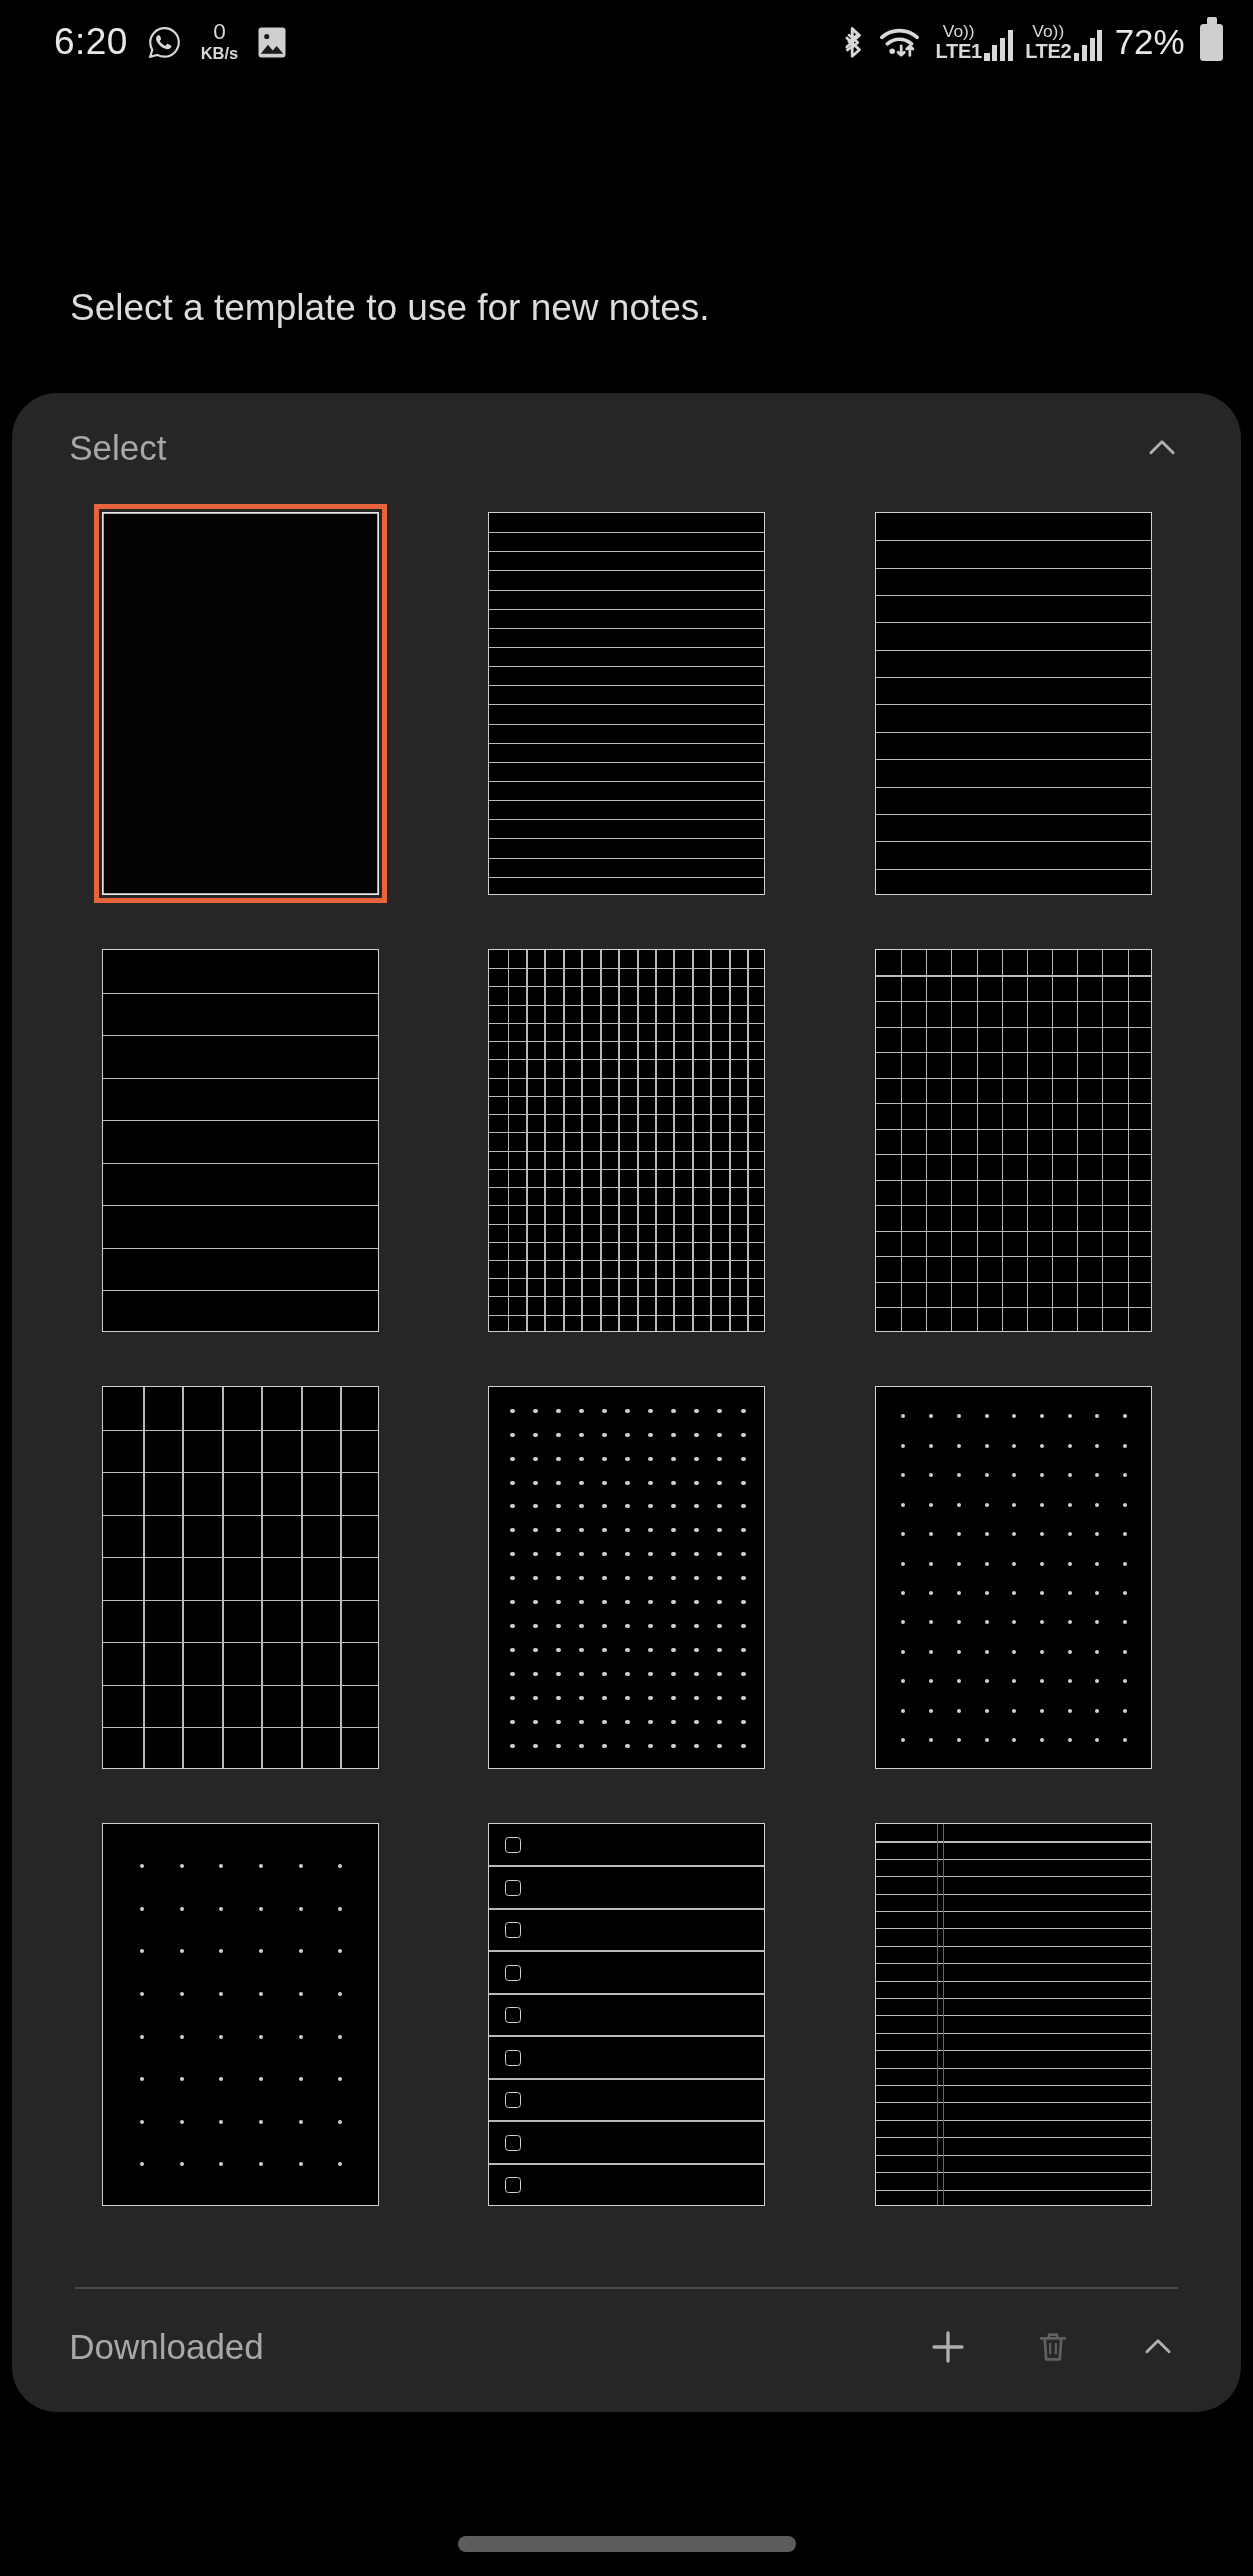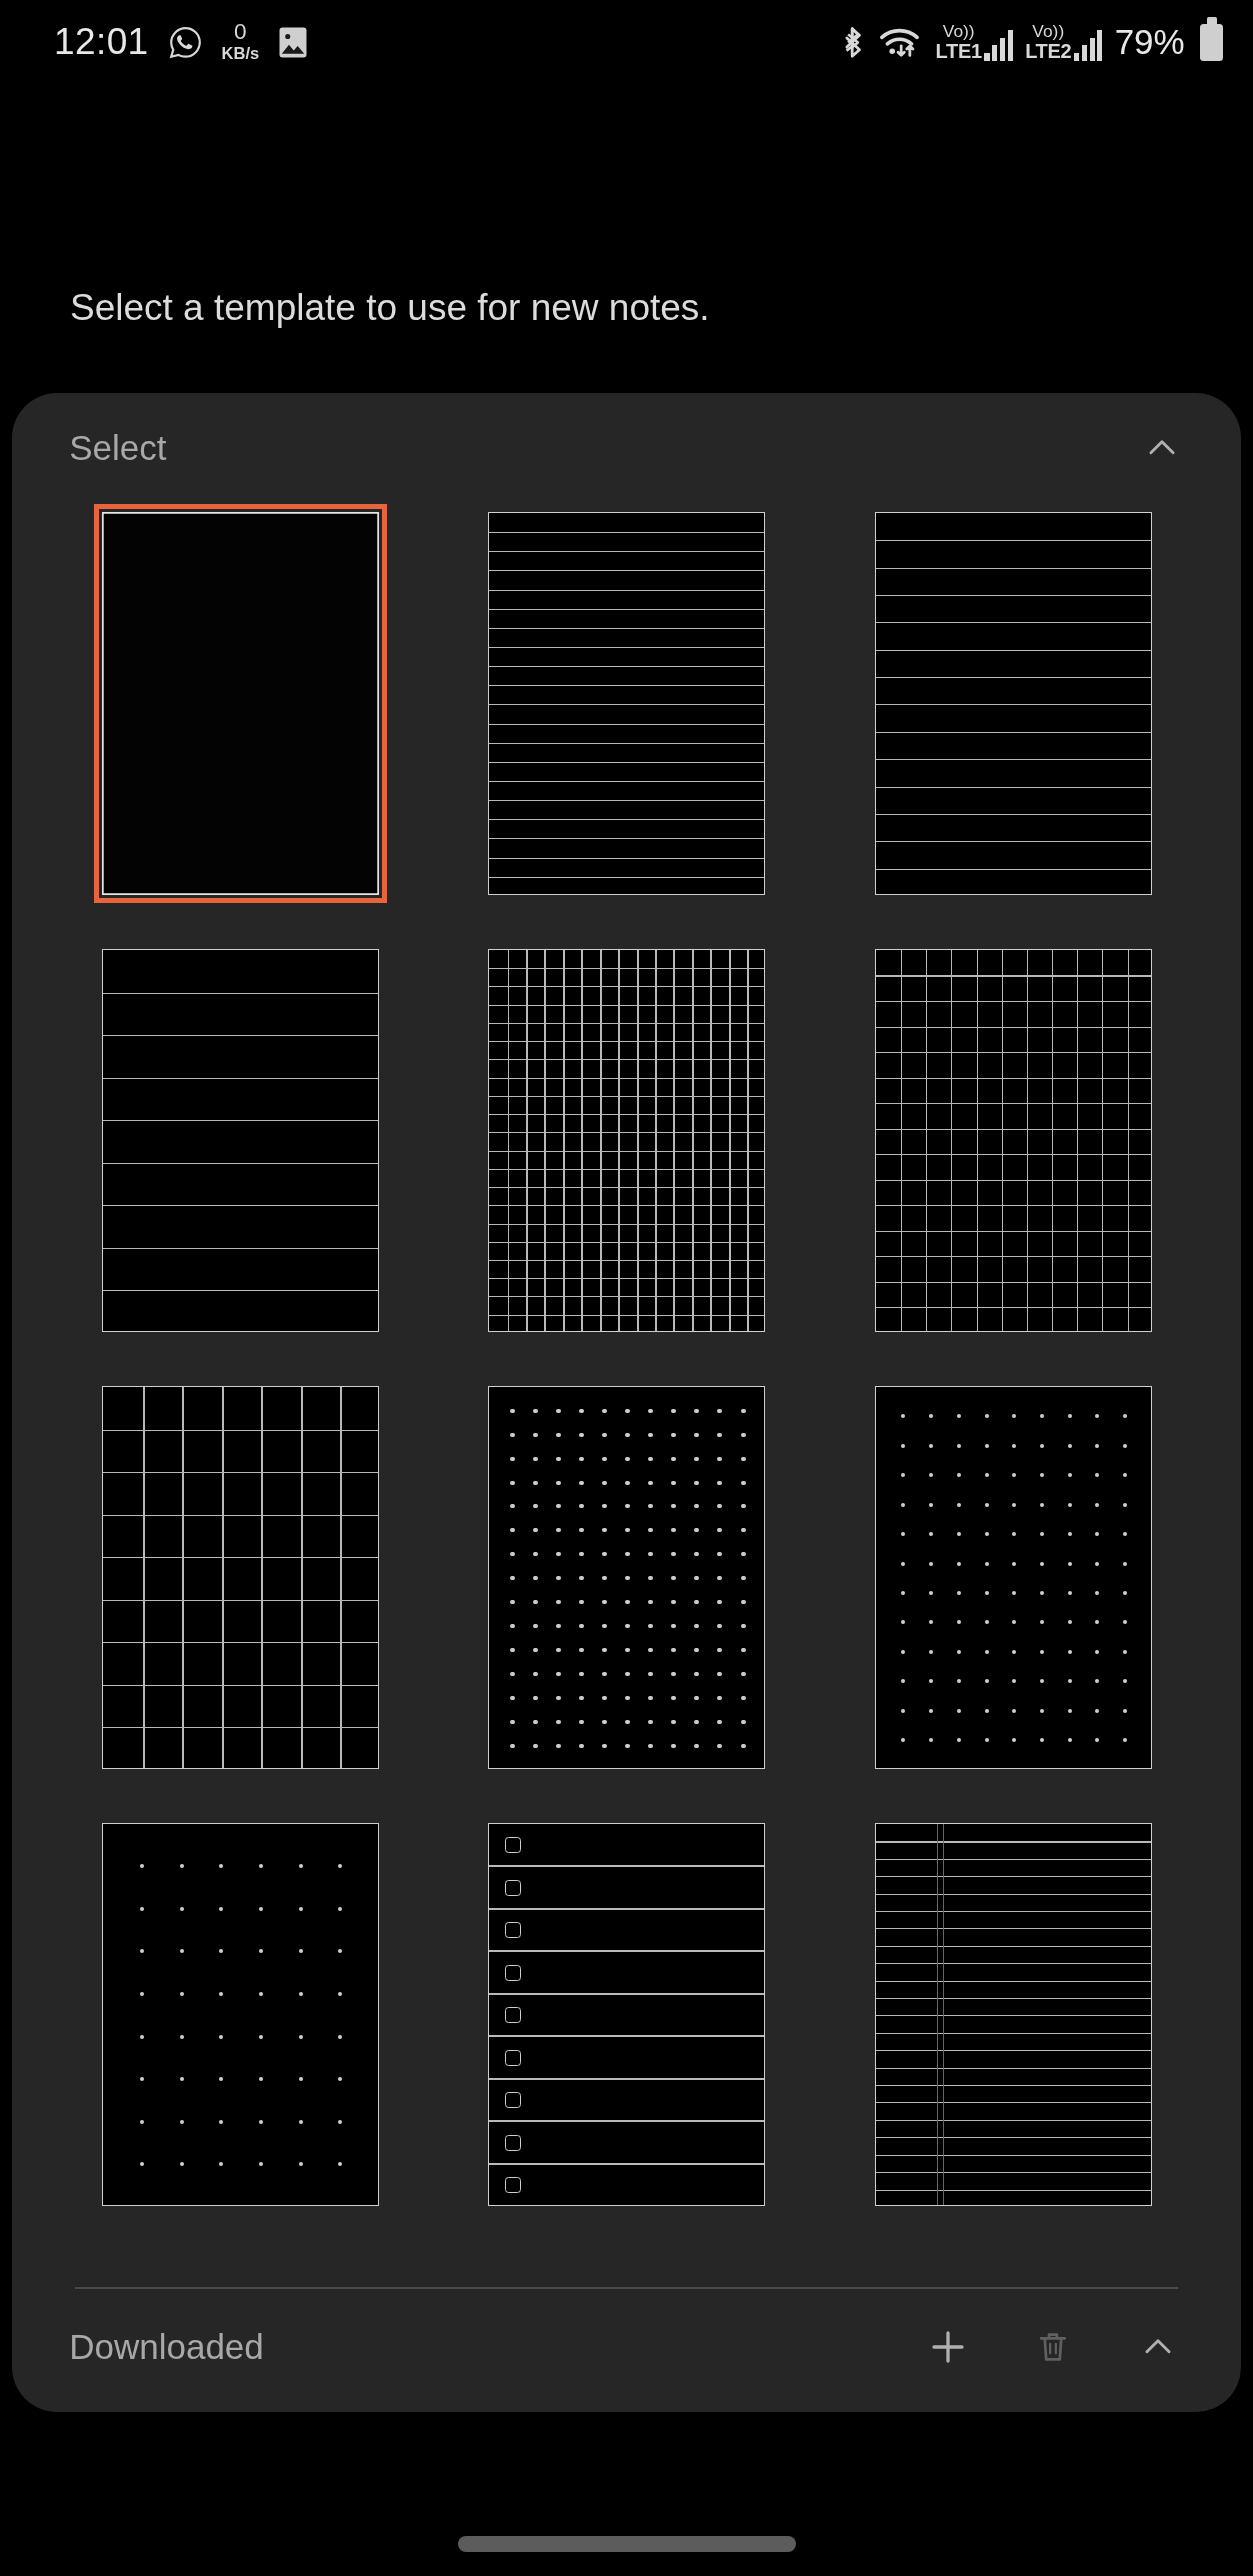--- a/index.html
+++ b/index.html
@@ -135,21 +135,21 @@
     width:338px; height:15.7px; background:#5c5c5c; border-radius:8.7px; cursor:pointer;
   }
 </style>
 </head>
 <body>
 
 <div id="screen">
 
   <div class="statusbar">
     <div class="sb-left">
-      <span class="sb-time">12:01</span>
+      <span class="sb-time">6:20</span>
 
       <span class="sb-icon">
         <svg width="35" height="35" viewBox="0 0 24 24">
           <path d="M12 2.2c-5.4 0-9.8 4.4-9.8 9.8 0 1.8.5 3.5 1.4 5L2.2 21.8l4.9-1.3c1.4.8 3.1 1.2 4.9 1.2 5.4 0 9.8-4.4 9.8-9.8S17.4 2.2 12 2.2z" fill="none" stroke="#d8d8d8" stroke-width="1.5"></path>
           <path d="M8.9 7.5c-.2-.5-.4-.5-.6-.5h-.5c-.2 0-.5.1-.7.4-.3.3-.9.9-.9 2.1s.9 2.4 1.1 2.6c.1.2 1.8 2.8 4.4 3.8 2.2.9 2.6.7 3.1.6.5 0 1.5-.6 1.7-1.2.2-.6.2-1.1.1-1.2-.1-.1-.3-.2-.5-.3-.3-.1-1.5-.8-1.8-.8-.2-.1-.4-.1-.6.1-.2.3-.6.8-.8 1-.1.2-.3.2-.5.1-.3-.1-1.1-.4-2.1-1.3-.8-.7-1.3-1.5-1.4-1.8-.2-.3 0-.4.1-.5l.4-.5c.1-.2.2-.3.2-.5.1-.2 0-.4 0-.5l-.7-1.6z" fill="#d8d8d8"></path>
         </svg>
       </span>
 
       <span class="netspeed">
         <span class="n">0</span>
@@ -202,21 +202,21 @@
           <span class="lte">LTE2</span>
         </span>
         <span class="bars">
             <i></i>
             <i></i>
             <i></i>
             <i></i>
           </span>
       </span>
 
-      <span class="sb-batt-txt">79%</span>
+      <span class="sb-batt-txt">72%</span>
       <span class="batt"></span>
     </div>
   </div>
 
 
   <div class="subtitle">Select a template to use for new notes.</div>
 
   <div class="section-card">
 
     <div class="section-head">

